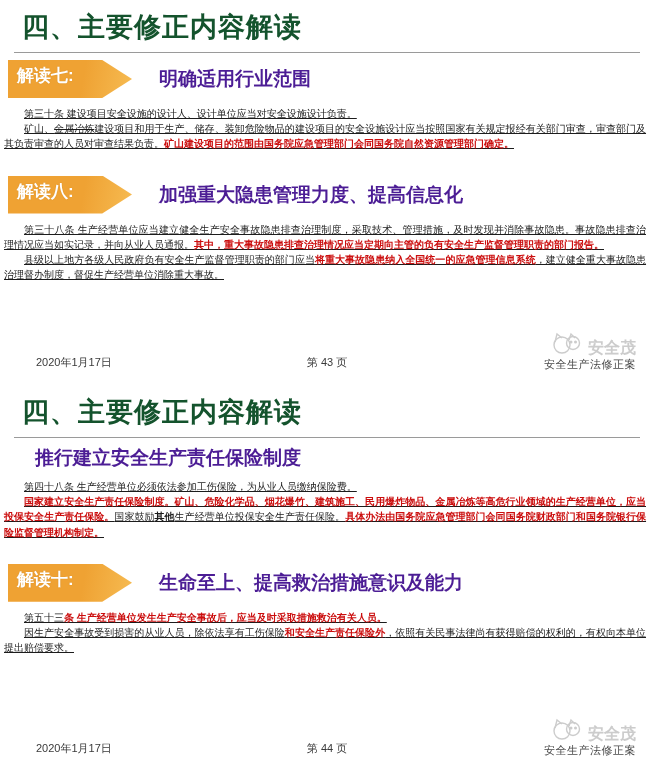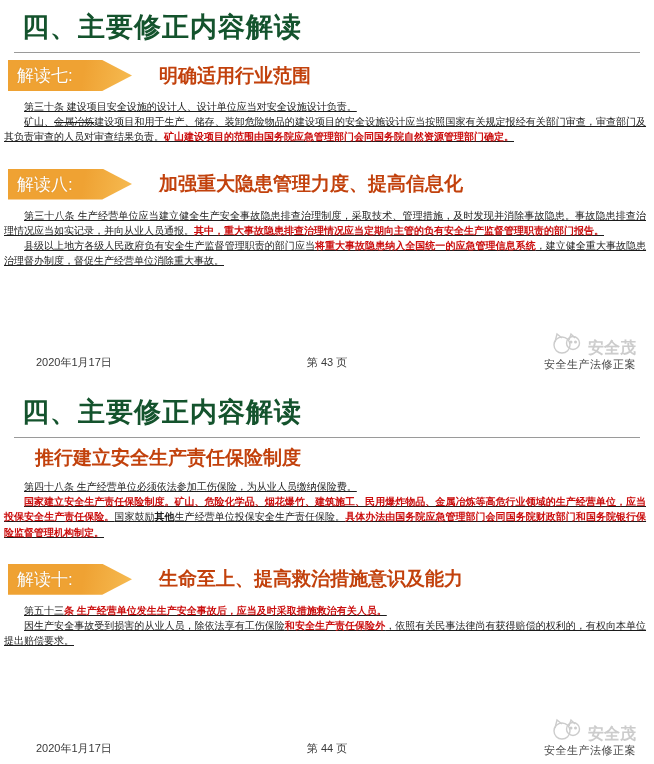--- a/index.html
+++ b/index.html
@@ -16,26 +16,26 @@
     color:#14532d;font-size:27px;font-weight:bold;letter-spacing:1px;
   }
   .slide.second .heading{padding-top:16px;}
   .divider{border:none;border-top:1.5px solid #9a9a9a;margin:2px 14px 0 14px;}
   .sec{margin-top:7px;}
   .sec + .sec{margin-top:24px;}
   .sec-head{display:flex;align-items:center;margin:0 0 8px 8px;}
   .badge{
     background:linear-gradient(100deg,#efa233 60%,#f6bb52);
     clip-path:polygon(0 0,76% 0,100% 50%,76% 100%,0 100%);
-    color:#ffffff;font-weight:normal;font-size:17px;
-    width:124px;height:31px;line-height:31px;
+    color:#ffffff;font-weight:bold;font-size:17px;
+    width:124px;height:38px;line-height:31px;
     padding-left:9px;box-sizing:border-box;flex:0 0 auto;
     text-shadow:0 0 1px rgba(180,110,0,.6);
   }
-  .sec-title{color:#c2410c;font-size:19px;font-weight:bold;margin-left:27px;}
+  .sec-title{color:#4c1d95;font-size:19px;font-weight:bold;margin-left:27px;}
   p.body{
     margin:0 8px 0 4px;font-size:10px;line-height:1.52;
     color:#1c1c1c;text-indent:2em;text-align:justify;text-decoration:underline;
   }
   .run.red{color:#cb0e0e;font-weight:bold;}
   .run.strike{text-decoration:line-through;}
   .run.bold{font-weight:bold;}
   footer{position:absolute;left:0;right:0;bottom:6px;height:52px;}
   .f-date{position:absolute;left:36px;bottom:2px;font-size:11px;color:#3a3a3a;}
   .f-page{position:absolute;left:50%;transform:translateX(-50%);bottom:2px;font-size:11px;color:#3a3a3a;}

